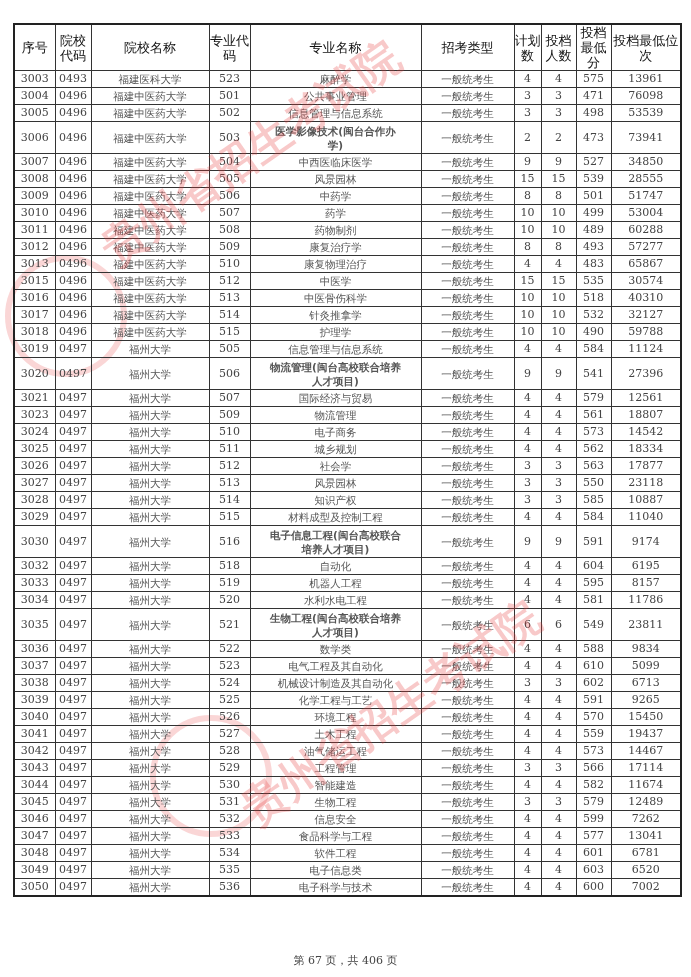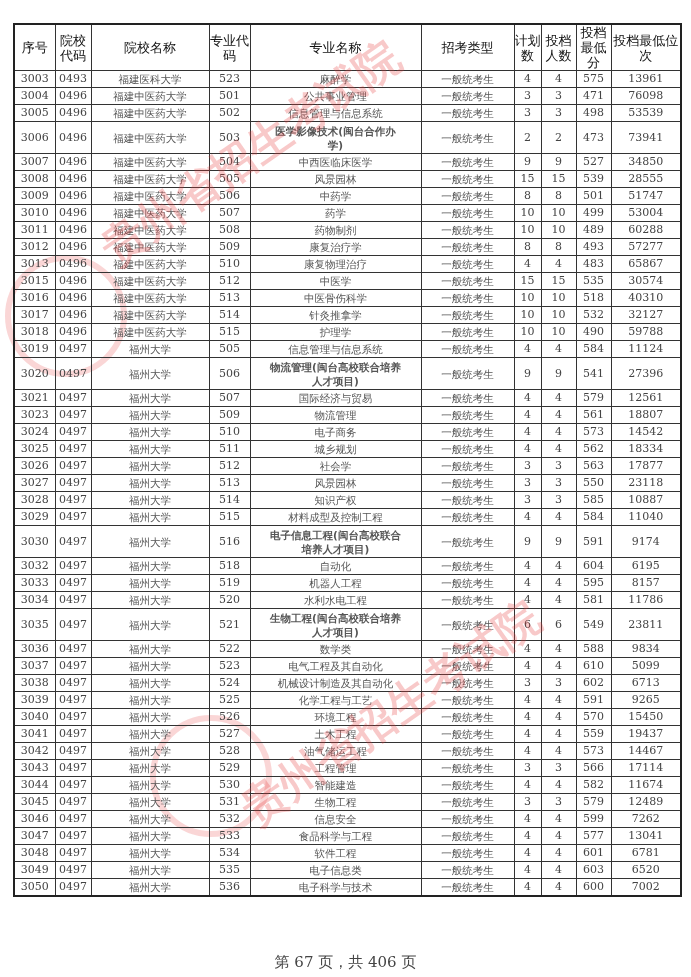--- a/index.html
+++ b/index.html
@@ -24,21 +24,21 @@
   }
   table.grid th.two { white-space: normal; }
   table.grid td {
     font-size: 11px; height: 16px; line-height: 12px; color: #444;
   }
   table.grid td.cn { font-family: "DejaVu Sans", "Liberation Sans", sans-serif; font-size: 10.5px; color: #555; }
   table.grid tr.dbl td { height: 31px; }
   table.grid td.wrap { white-space: normal; line-height: 14px; padding: 0 19px; font-weight: bold; }
   .footer {
     position: absolute; left: 0; width: 691px; top: 953px; text-align: center;
-    font-family: "DejaVu Serif", "Liberation Serif", serif; font-size: 15px; color: #444;
+    font-family: "DejaVu Serif", "Liberation Serif", serif; font-size: 11px; color: #444;
   }
   .wm {
     position: absolute; pointer-events: none; color: rgba(230, 60, 60, 0.28);
     font-family: "DejaVu Sans", sans-serif; font-weight: bold; white-space: nowrap;
   }
   .wm1 { left: 90px; top: 230px; font-size: 44px; transform: rotate(-35deg); transform-origin: left top; }
   .wm2 { left: 230px; top: 790px; font-size: 44px; transform: rotate(-35deg); transform-origin: left top; }
   .wm-circle {
     position: absolute; border: 6px solid rgba(230,70,70,0.22); border-radius: 50%; pointer-events: none;
   }

